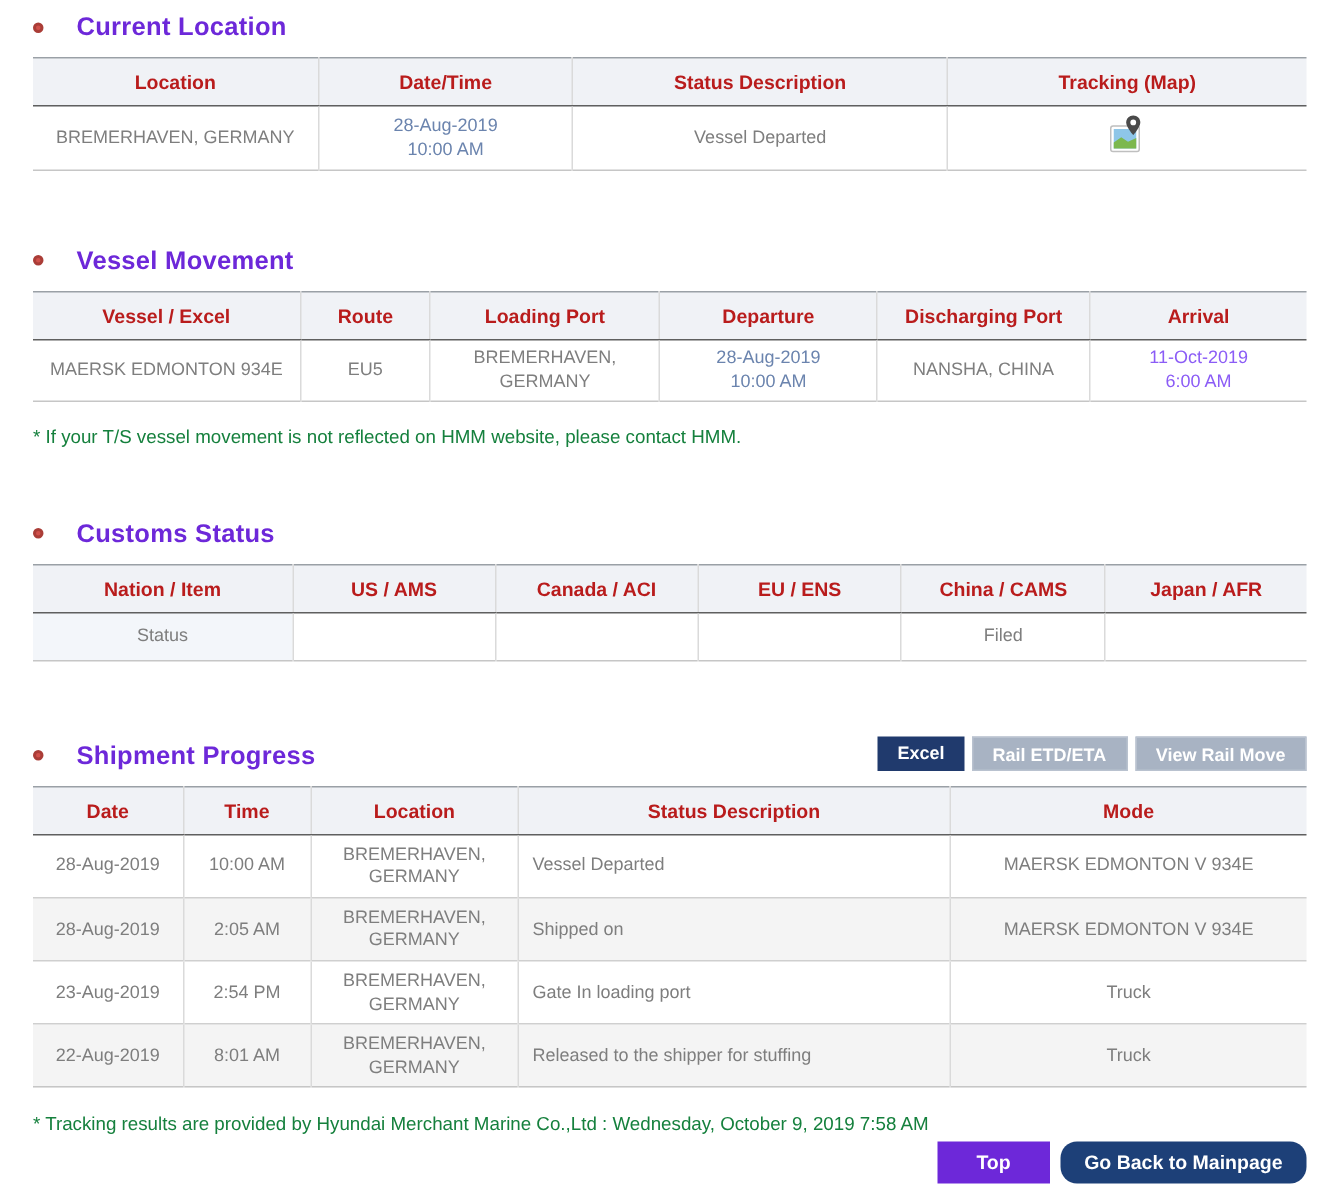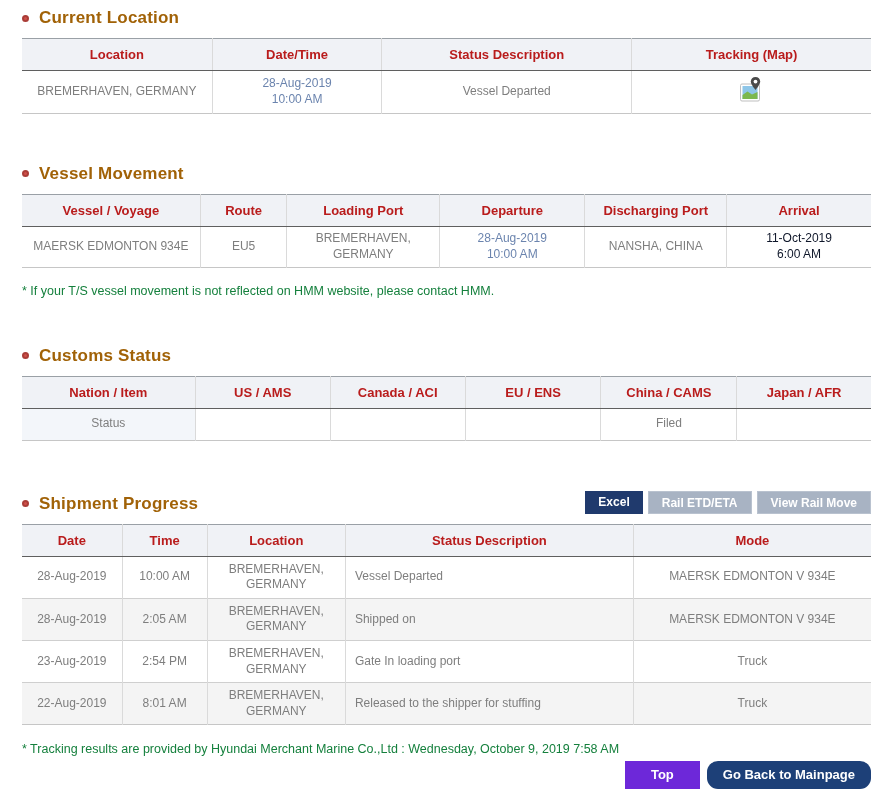--- a/index.html
+++ b/index.html
@@ -11,24 +11,24 @@
   }
   .page {
     width: 893px;
     padding: 8px 22px 20px 22px;
   }
 
   
   .section-title {
     display: flex;
     align-items: center;
-    gap: 10px;
+    gap: 22px;
     font-size: 17px;
     font-weight: bold;
-    color: #a16207;
+    color: #6d28d9;
     letter-spacing: 0.2px;
   }
   .bullet {
     width: 7px; height: 7px;
     border-radius: 50%;
     background: #d0504a;
     border: 2px solid #aa3d37;
     flex: 0 0 auto;
   }
 
@@ -63,21 +63,21 @@
 
   .tbl-current td { height: 40px; }
   .tbl-vessel td  { height: 41px; padding: 4px 3px; }
   .tbl-customs td { height: 32px; }
   .tbl-progress td { height: 37px; }
   .tbl-progress tbody tr:nth-child(even) td { background: #f4f4f4; }
   .tbl-progress td.left { text-align: left; padding-left: 9px; }
 
   .cell-stack span { display: block; }
   .txt-blue { color: #6b84ae; }
-  .txt-red  { color: #0f172a; }
+  .txt-red  { color: #8b5cf6; }
   .label-cell { background: #f3f6fa; }
 
   
   .note {
     margin-top: 16px;
     font-size: 12.5px;
     color: #15803d;
   }
 
   
@@ -186,21 +186,21 @@
       <colgroup>
           <col style="width:21%">
           <col style="width:10.2%">
           <col style="width:18%">
           <col style="width:17.1%">
           <col style="width:16.7%">
           <col style="width:17%">
         </colgroup>
       <thead>
         <tr>
-          <th>Vessel / Voyage</th>
+          <th>Vessel / Excel</th>
           <th>Route</th>
           <th>Loading Port</th>
           <th>Departure</th>
           <th>Discharging Port</th>
           <th>Arrival</th>
         </tr>
       </thead>
       <tbody>
         <tr>
           <td>MAERSK EDMONTON 934E</td>

